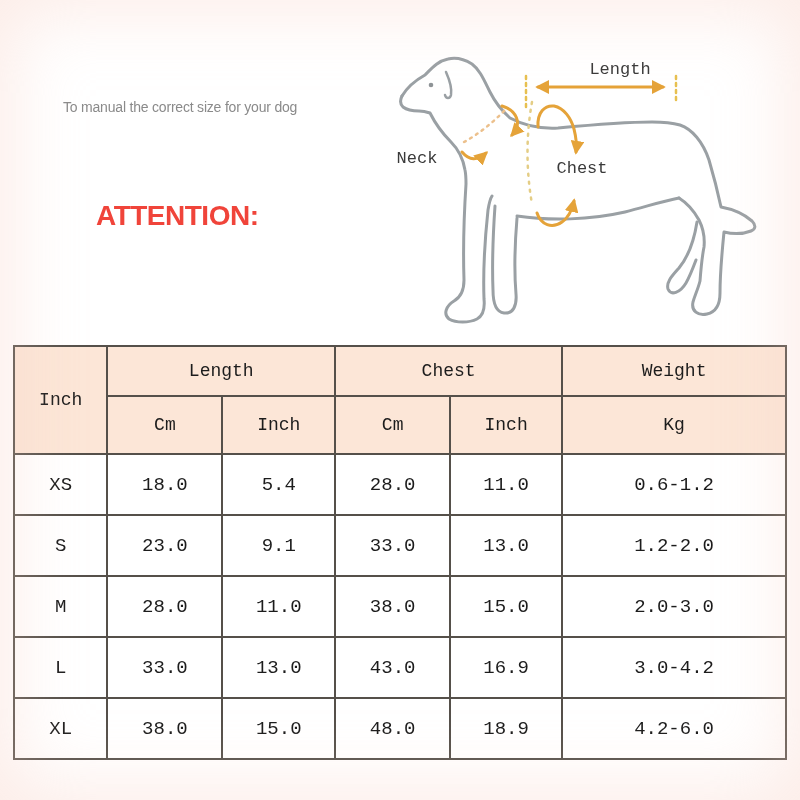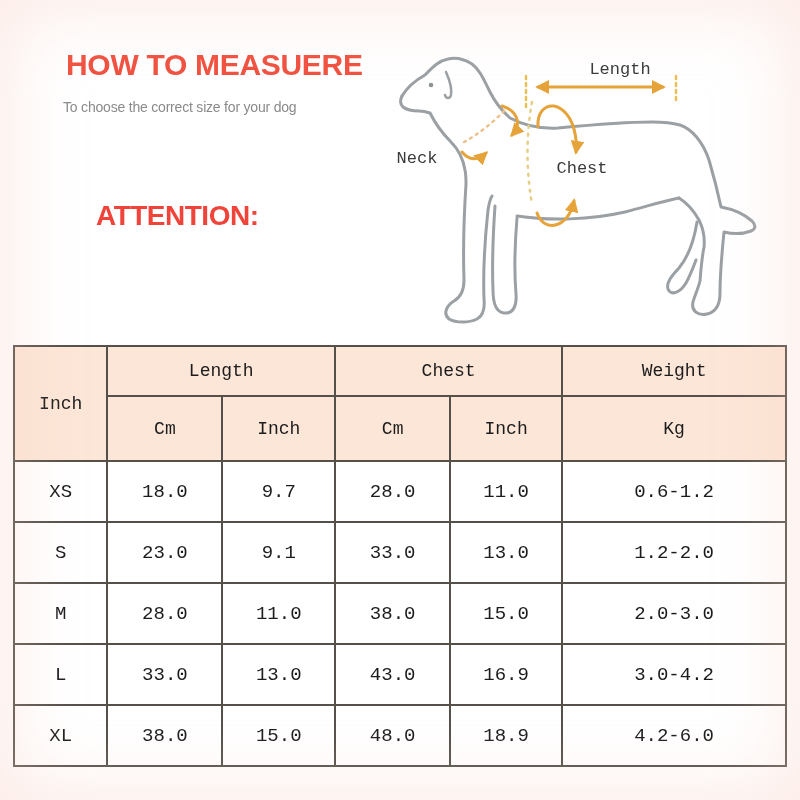--- a/index.html
+++ b/index.html
@@ -20,30 +20,29 @@
   .dog-svg{position:absolute;left:380px;top:30px;width:420px;height:310px;}
   .diagram-label{font-family:"Liberation Mono","DejaVu Sans Mono",monospace;font-size:17px;fill:#3a3a3a;}
   
   .size-table-wrap{position:absolute;left:13px;top:345px;width:774px;height:407px;}
   table.size-table{width:100%;height:100%;border-collapse:collapse;table-layout:fixed;
     font-family:"Liberation Mono","DejaVu Sans Mono",monospace;color:#1c1c1c;}
   table.size-table th,table.size-table td{border:2px solid #55504a;text-align:center;
     vertical-align:middle;padding:0;font-weight:normal;}
   table.size-table th{background:#fce6d7;font-size:18px;}
   table.size-table td{background:transparent;font-size:19px;}
-  tr.hdr-row-1{height:50px;} tr.hdr-row-2{height:65px;} tr.body-row{height:61px;}
+  tr.hdr-row-1{height:50px;} tr.hdr-row-2{height:58px;} tr.body-row{height:61px;}
 </style>
 </head>
 <body>
 
 <div class="page">
 
-  <div class="main-title">HOW TO MEASUERE</div>
   <div class="subtitle">
-    <div>To choose the correct size for your dog</div>
+    <div>To manual the correct size for your dog</div>
   </div>
 
   <div class="attention-title">ATTENTION:</div>
   <div class="attention-body">
   </div>
 
   <svg class="dog-svg" viewBox="0 0 420 310" xmlns="http://www.w3.org/2000/svg">
     <defs>
       <marker id="ah" viewBox="0 0 10 10" refX="8" refY="5" markerWidth="4.6" markerHeight="4.6" orient="auto-start-reverse">
         <path d="M0,0 L10,5 L0,10 z" fill="#e5a339"></path>
@@ -117,21 +116,21 @@
         <tr class="hdr-row-2">
           <th>Cm</th>
           <th>Inch</th>
           <th>Cm</th>
           <th>Inch</th>
           <th>Kg</th>
         </tr>
         <tr class="body-row">
           <td>XS</td>
           <td>18.0</td>
-          <td>9.7</td>
+          <td>5.4</td>
           <td>28.0</td>
           <td>11.0</td>
           <td>0.6-1.2</td>
         </tr>
         <tr class="body-row">
           <td>S</td>
           <td>23.0</td>
           <td>9.1</td>
           <td>33.0</td>
           <td>13.0</td>

